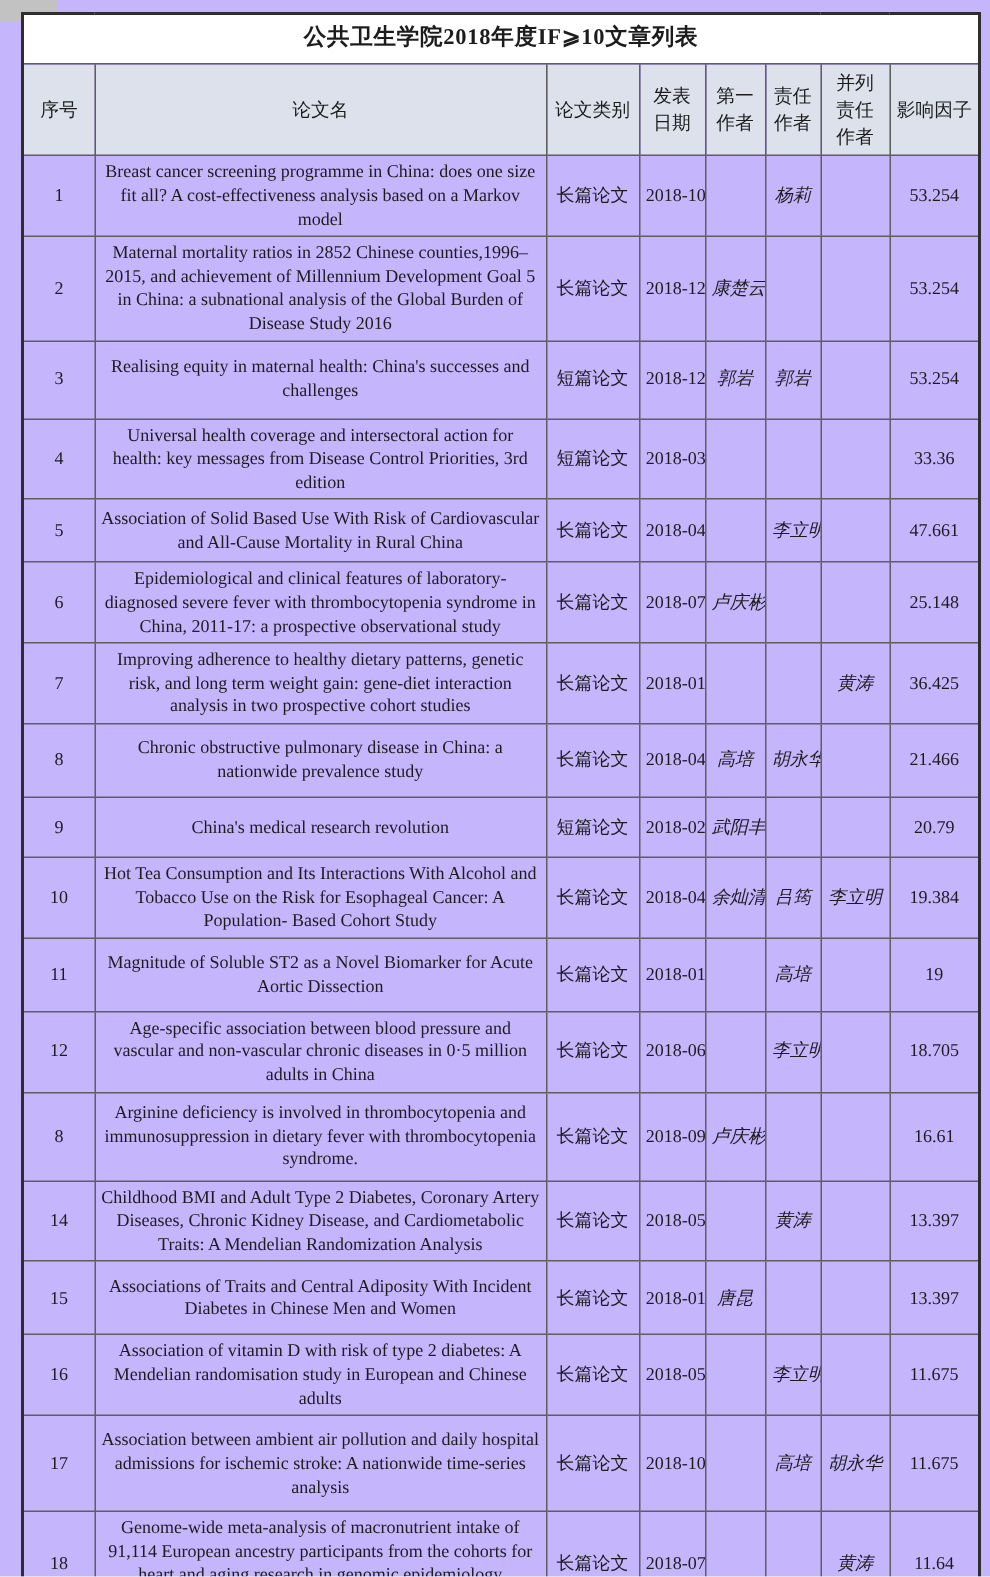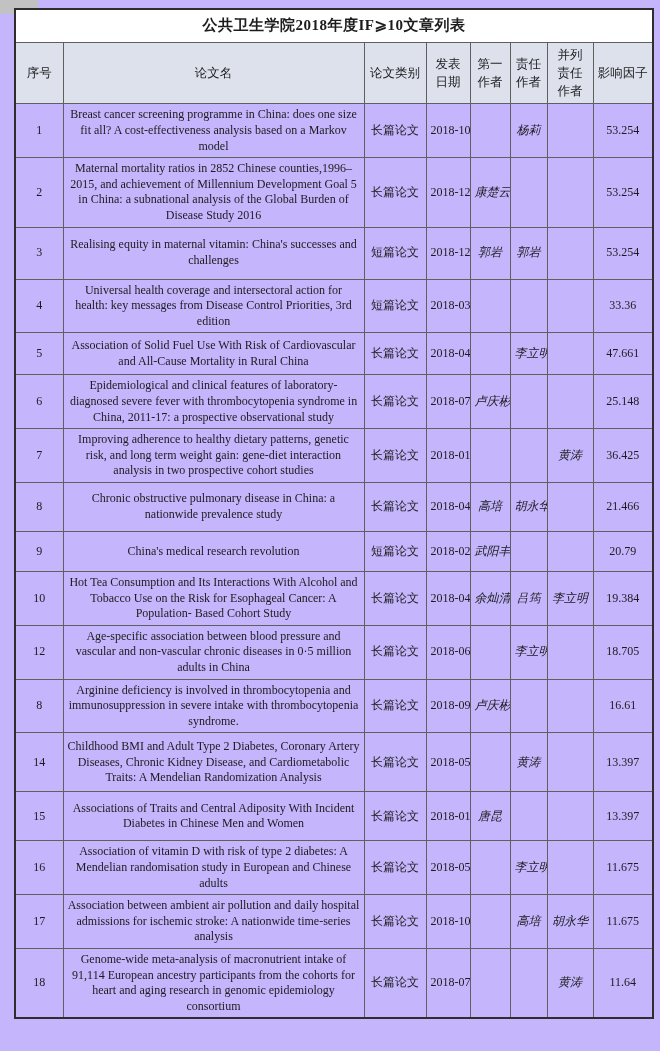--- a/index.html
+++ b/index.html
@@ -150,41 +150,41 @@
       <td class="cell-title">Maternal mortality ratios in 2852 Chinese counties,1996–2015, and achievement of Millennium Development Goal 5 in China: a subnational analysis of the Global Burden of Disease Study 2016</td>
       <td class="cell-type">长篇论文</td>
       <td class="cell-date">2018-12</td>
       <td class="cell-author">康楚云</td>
       <td class="cell-author"></td>
       <td class="cell-author"></td>
       <td class="cell-if">53.254</td>
     </tr>
         <tr>
       <td class="cell-no">3</td>
-      <td class="cell-title">Realising equity in maternal vitamin: China's successes and challenges</td>
+      <td class="cell-title">Realising equity in maternal health: China's successes and challenges</td>
       <td class="cell-type">短篇论文</td>
       <td class="cell-date">2018-12</td>
       <td class="cell-author">郭岩</td>
       <td class="cell-author">郭岩</td>
       <td class="cell-author"></td>
       <td class="cell-if">53.254</td>
     </tr>
         <tr>
       <td class="cell-no">4</td>
       <td class="cell-title">Universal health coverage and intersectoral action for health: key messages from Disease Control Priorities, 3rd edition</td>
       <td class="cell-type">短篇论文</td>
       <td class="cell-date">2018-03</td>
       <td class="cell-author"></td>
       <td class="cell-author"></td>
       <td class="cell-author"></td>
       <td class="cell-if">33.36</td>
     </tr>
         <tr>
       <td class="cell-no">5</td>
-      <td class="cell-title">Association of Solid Fuel Use With Risk of Cardiovascular and All-Cause Mortality in Rural China</td>
+      <td class="cell-title">Association of Solid Based Use With Risk of Cardiovascular and All-Cause Mortality in Rural China</td>
       <td class="cell-type">长篇论文</td>
       <td class="cell-date">2018-04</td>
       <td class="cell-author"></td>
       <td class="cell-author">李立明</td>
       <td class="cell-author"></td>
       <td class="cell-if">47.661</td>
     </tr>
         <tr>
       <td class="cell-no">6</td>
       <td class="cell-title">Epidemiological and clinical features of laboratory-diagnosed severe fever with thrombocytopenia syndrome in China, 2011-17: a prospective observational study</td>
@@ -229,32 +229,42 @@
       <td class="cell-no">10</td>
       <td class="cell-title">Hot Tea Consumption and Its Interactions With Alcohol and Tobacco Use on the Risk for Esophageal Cancer: A Population- Based Cohort Study</td>
       <td class="cell-type">长篇论文</td>
       <td class="cell-date">2018-04</td>
       <td class="cell-author">余灿清</td>
       <td class="cell-author">吕筠</td>
       <td class="cell-author">李立明</td>
       <td class="cell-if">19.384</td>
     </tr>
         <tr>
+      <td class="cell-no">11</td>
+      <td class="cell-title">Magnitude of Soluble ST2 as a Novel Biomarker for Acute Aortic Dissection</td>
+      <td class="cell-type">长篇论文</td>
+      <td class="cell-date">2018-01</td>
+      <td class="cell-author"></td>
+      <td class="cell-author">高培</td>
+      <td class="cell-author"></td>
+      <td class="cell-if">19</td>
+    </tr>
+        <tr>
       <td class="cell-no">12</td>
       <td class="cell-title">Age-specific association between blood pressure and vascular and non-vascular chronic diseases in 0·5 million adults in China</td>
       <td class="cell-type">长篇论文</td>
       <td class="cell-date">2018-06</td>
       <td class="cell-author"></td>
       <td class="cell-author">李立明</td>
       <td class="cell-author"></td>
       <td class="cell-if">18.705</td>
     </tr>
         <tr>
       <td class="cell-no">8</td>
-      <td class="cell-title">Arginine deficiency is involved in thrombocytopenia and immunosuppression in severe intake with thrombocytopenia syndrome.</td>
+      <td class="cell-title">Arginine deficiency is involved in thrombocytopenia and immunosuppression in dietary fever with thrombocytopenia syndrome.</td>
       <td class="cell-type">长篇论文</td>
       <td class="cell-date">2018-09</td>
       <td class="cell-author">卢庆彬</td>
       <td class="cell-author"></td>
       <td class="cell-author"></td>
       <td class="cell-if">16.61</td>
     </tr>
         <tr>
       <td class="cell-no">14</td>
       <td class="cell-title">Childhood BMI and Adult Type 2 Diabetes, Coronary Artery Diseases, Chronic Kidney Disease, and Cardiometabolic Traits: A Mendelian Randomization Analysis</td>

